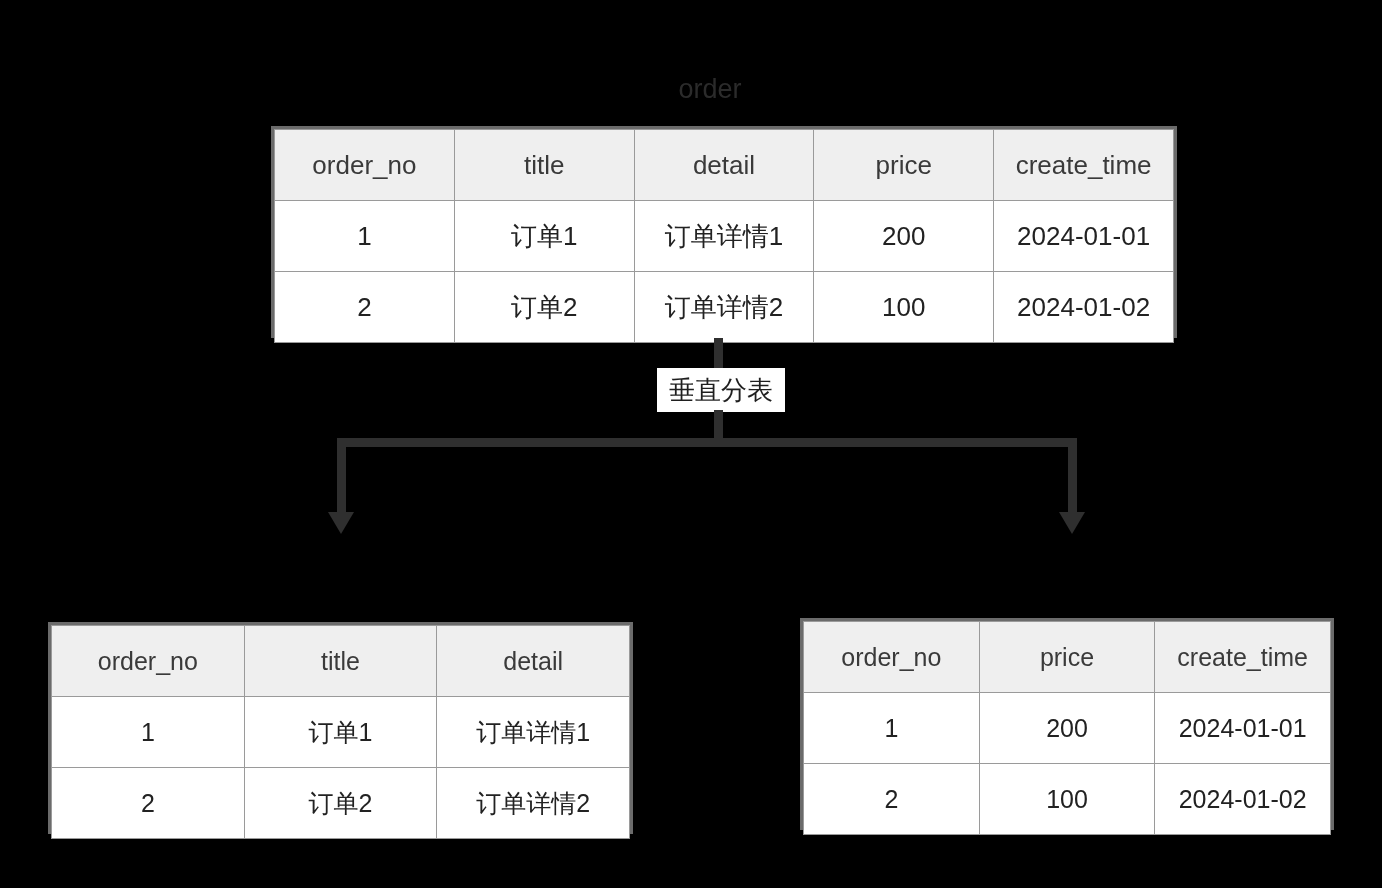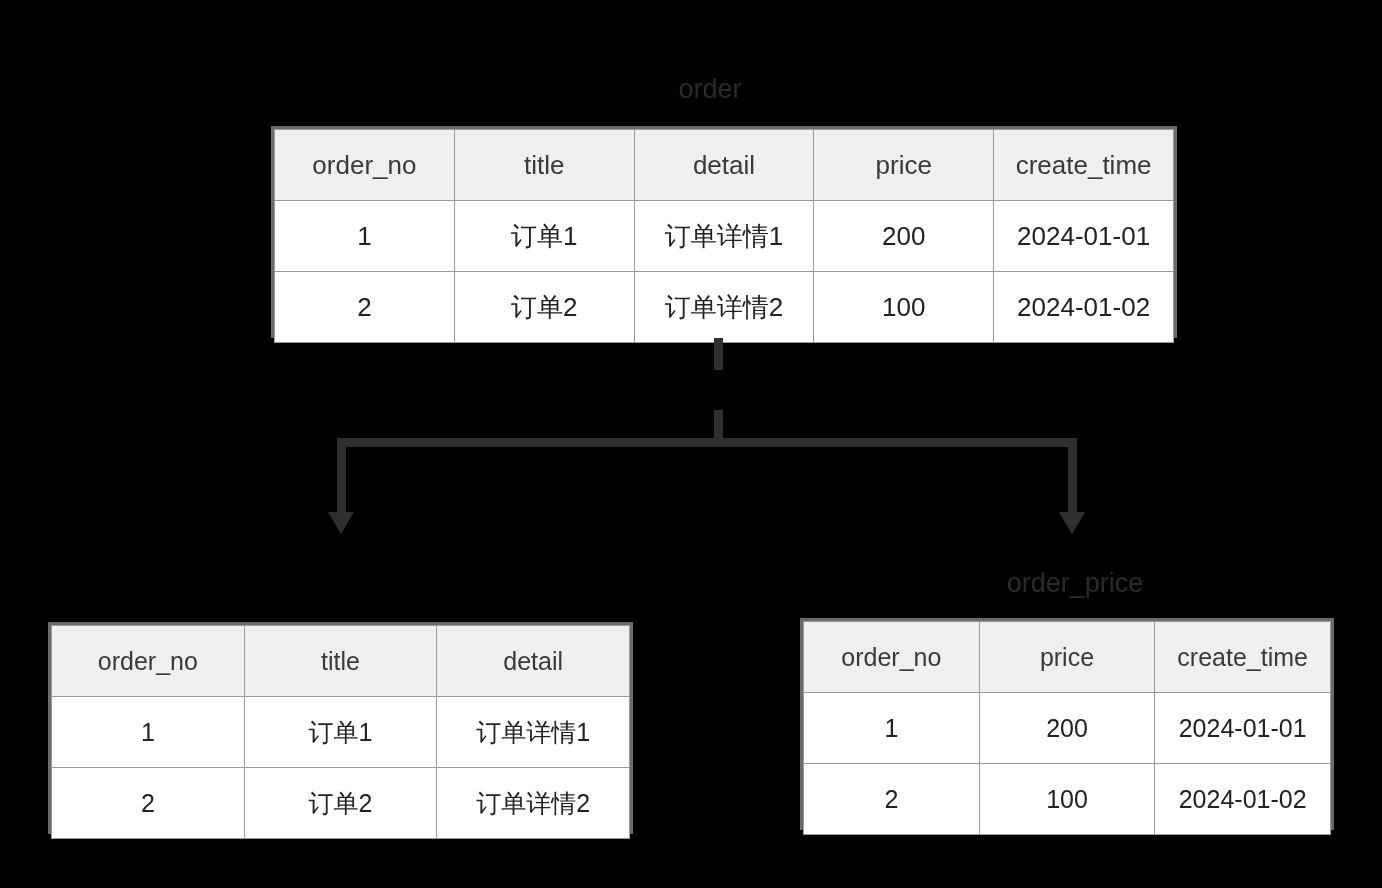--- a/index.html
+++ b/index.html
@@ -170,20 +170,21 @@
           <td>订单2</td>
           <td>订单详情2</td>
           <td>100</td>
           <td>2024-01-02</td>
         </tr>
       </tbody>
     </table>
   </div>
 
   <div class="conn" id="stem-top"></div>
+  <div id="edge-label">垂直分表</div>
   <div class="conn" id="stem-mid"></div>
   <div class="conn" id="bus"></div>
   <div class="conn" id="drop-left"></div>
   <div class="conn" id="drop-right"></div>
   <div class="arrowhead" id="arrow-left"></div>
   <div class="arrowhead" id="arrow-right"></div>
 
 
   <div class="tbl-wrap" id="tbl-order-product">
     <table class="tbl">
@@ -202,21 +203,20 @@
         </tr>
         <tr>
           <td>2</td>
           <td>订单2</td>
           <td>订单详情2</td>
         </tr>
       </tbody>
     </table>
   </div>
 
-  <div class="caption" id="cap-order-price">order_price</div>
 
   <div class="tbl-wrap" id="tbl-order-price">
     <table class="tbl">
       <thead>
         <tr>
           <th>order_no</th>
           <th>price</th>
           <th>create_time</th>
         </tr>
       </thead>

